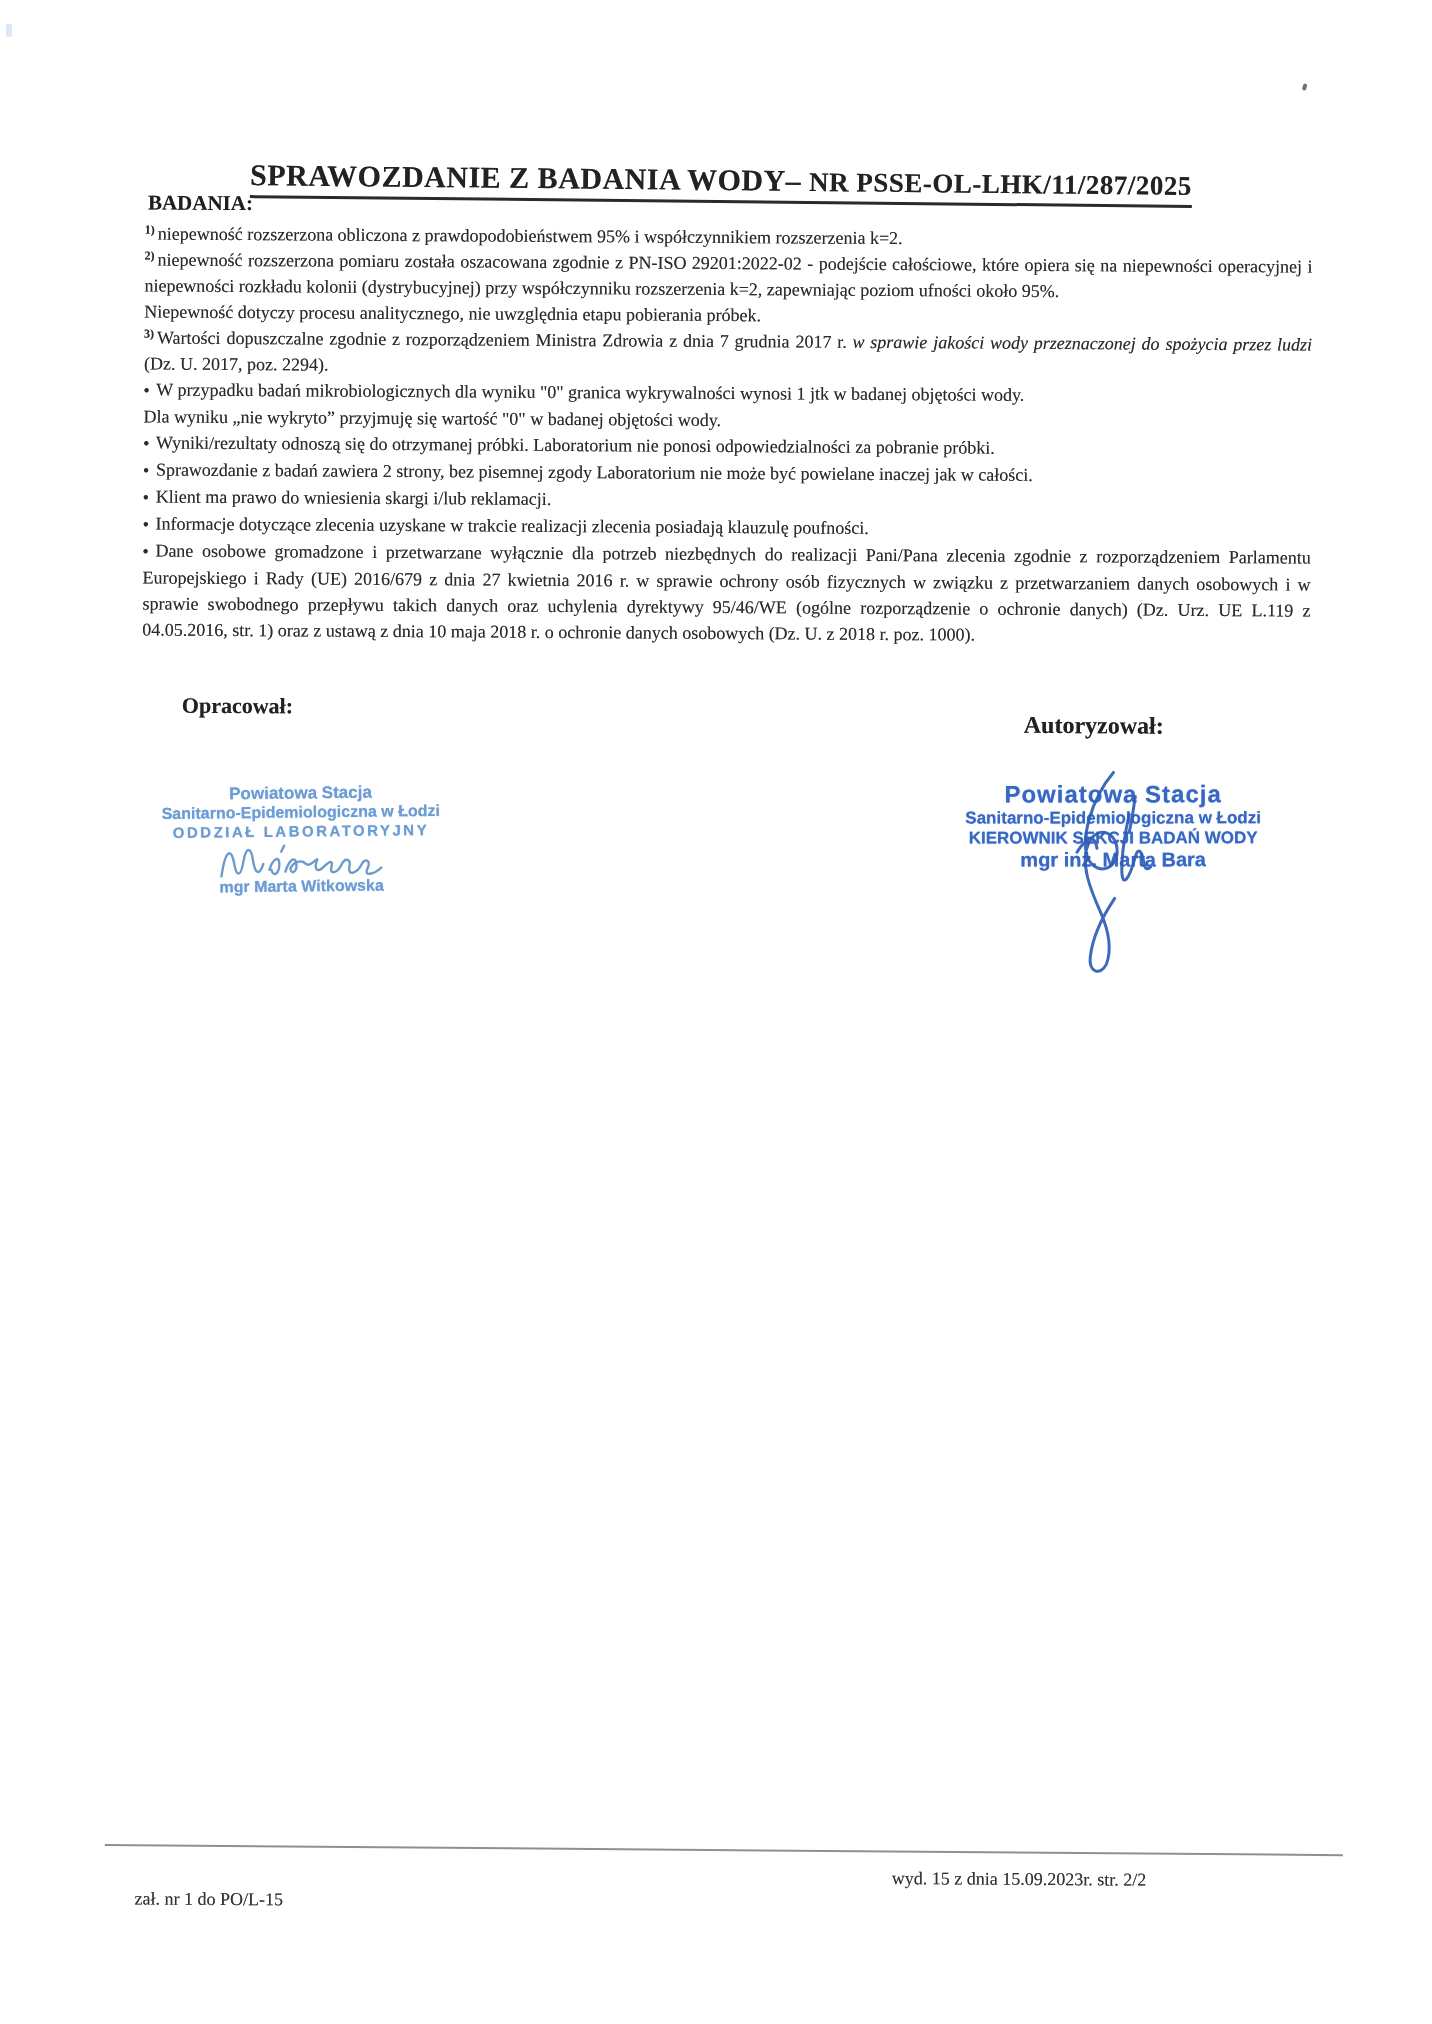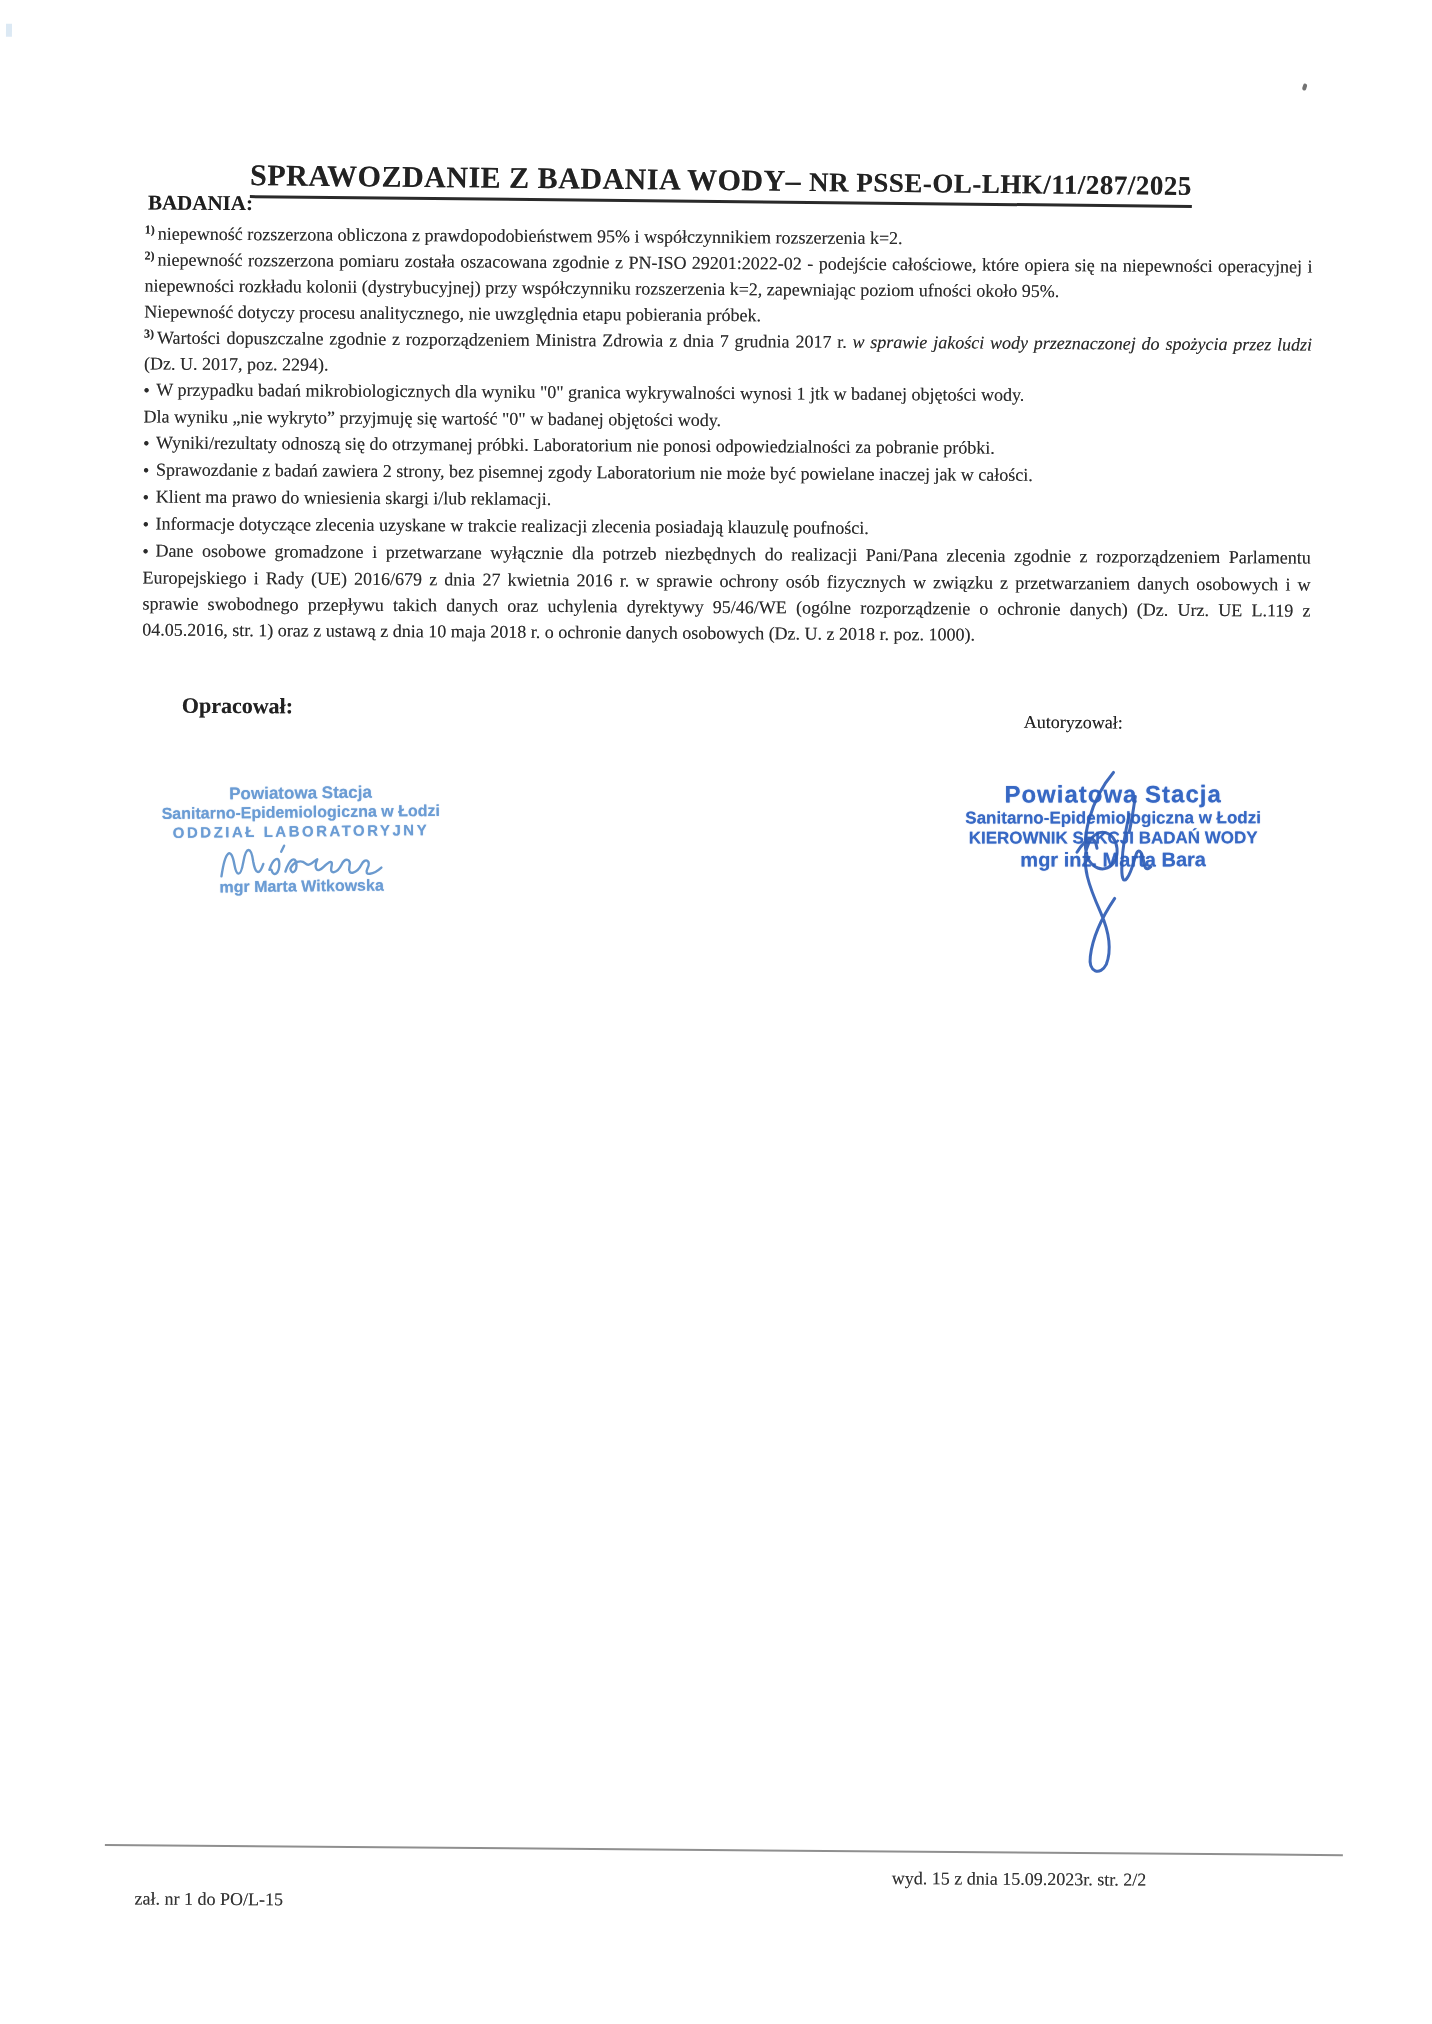--- a/index.html
+++ b/index.html
@@ -24,21 +24,21 @@
   .legend-heading{position:absolute;left:143px;top:194px;font-size:21px;font-weight:bold;color:#1e1e1e;}
   .legend{position:absolute;left:140px;top:224px;width:1168px;font-size:18px;line-height:26px;
           text-align:justify;color:#2b2b2b;}
   .legend p{margin:0;}
   sup.fn{font-size:12px;line-height:0;vertical-align:6px;margin-right:3px;font-weight:bold;}
   .bullet{font-weight:bold;margin-right:7px;font-size:16px;}
   .it{font-style:italic;}
 
   
   .h-oprac{position:absolute;left:180px;top:696px;font-size:22px;font-weight:bold;color:#222;}
-  .h-autor{position:absolute;left:1022px;top:710px;font-size:18px;font-weight:normal;color:#222;}
+  .h-autor{position:absolute;left:1022px;top:710px;font-size:24px;font-weight:bold;color:#222;}
 
   
   .stamp-left{position:absolute;left:128px;top:786px;width:344px;text-align:center;
               font-family:"Liberation Sans", sans-serif;color:#6b9cd4;transform:rotate(-1deg);
               text-shadow:0 0 1px rgba(107,156,212,.75);font-weight:600;}
   .stamp-left .l1{font-size:17px;}
   .stamp-left .l2{font-size:16px;}
   .stamp-left .l3{font-size:15px;letter-spacing:2.5px;margin-top:1px;}
   .stamp-left .nm{font-size:16px;margin-top:-2px;}
   .sig-left{display:block;margin:-6px auto -8px auto;}

